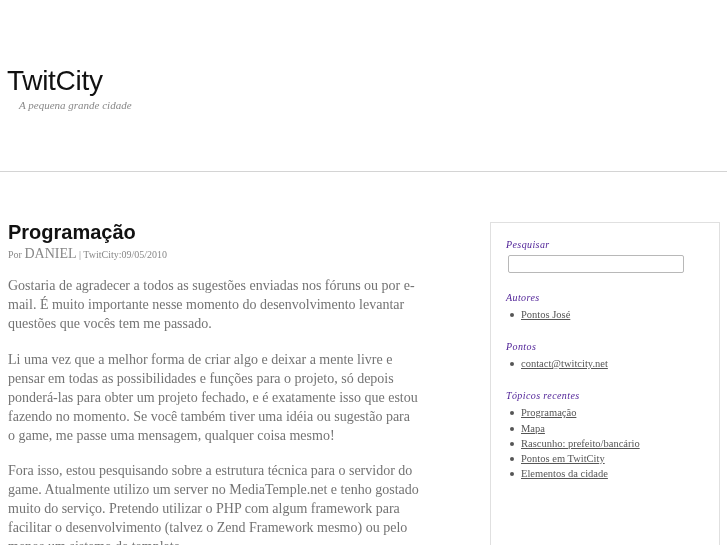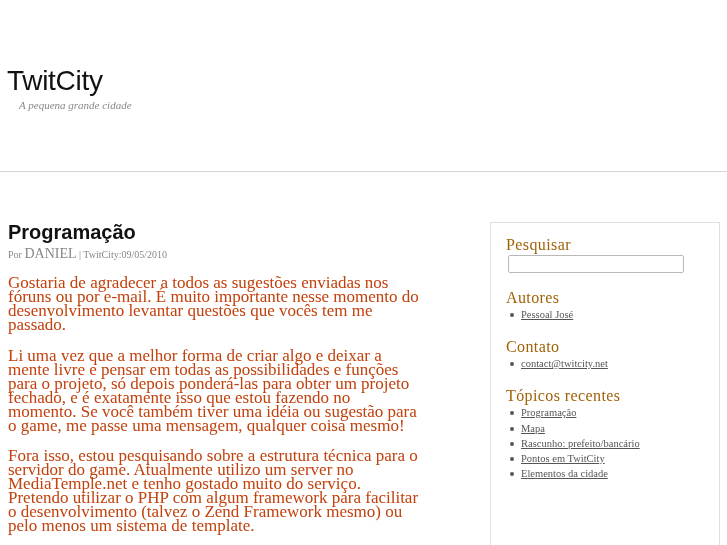--- a/index.html
+++ b/index.html
@@ -9,24 +9,24 @@
   .site-header { position: absolute; left: 0; top: 0; width: 727px; height: 172px; border-bottom: 1px solid #d4d4d4; }
   .site-title { position: absolute; left: 7px; top: 65px; font-family: "Liberation Sans", sans-serif; font-weight: normal; font-size: 28px; color: #111; letter-spacing: -0.3px; }
   .site-tagline { position: absolute; left: 7px; top: 99px; font-style: italic; font-size: 11px; color: #888; margin-left: 12px; }
 
   .post { position: absolute; left: 8px; top: 220px; width: 412px; }
   .post-title { font-family: "Liberation Sans", sans-serif; font-weight: bold; font-size: 20px; color: #111; line-height: 24px; }
   .post-meta { margin-top: 3px; font-size: 10px; color: #888; line-height: 14px; }
   .post-meta .it { }
   .post-meta .caps { font-size: 14px; }
   .post-body { margin-top: 14px; }
-  .post-body p { font-size: 17px; line-height: 14px; color: #c2410c; margin-bottom: 16.7px; }
+  .post-body p { font-size: 14px; line-height: 19px; color: #737373; margin-bottom: 16.7px; }
 
   .sidebar { position: absolute; left: 490px; top: 222px; width: 230px; height: 330px; border: 1px solid #e0e0e0; border-bottom: none; padding: 14px 0 0 15px; }
-  .widget-title { font-size: 16px; color: #a16207; letter-spacing: 0.4px; line-height: 16px; }
+  .widget-title { font-style: italic; font-size: 10px; color: #4c1d95; letter-spacing: 0.4px; line-height: 16px; }
   .search-input { display: block; margin-top: 2px; margin-left: 2px; width: 176px; height: 18px; border: 1px solid #b8b8b8; border-radius: 2px; background: #fff; }
   .widget { margin-bottom: 17px; }
   .widget ul { list-style: none; margin-top: 1px; }
   .widget li { position: relative; padding-left: 15px; font-size: 10.5px; line-height: 15.2px; }
   .widget li::before { content: ""; position: absolute; left: 4px; top: 6px; width: 4px; height: 4px; border-radius: 50%; background: #555; }
   .widget li a { color: #555; text-decoration: underline; }
 </style>
 </head>
 <body>
 
@@ -53,26 +53,26 @@
 
 <aside class="sidebar">
   <div class="widget">
     <div class="widget-title">Pesquisar</div>
     <input class="search-input" type="text" placeholder="" style="">
   </div>
 
   <div class="widget">
     <div class="widget-title">Autores</div>
     <ul>
-      <li><a>Pessoal José</a></li>
+      <li><a>Pontos José</a></li>
     </ul>
   </div>
 
   <div class="widget">
-    <div class="widget-title">Contato</div>
+    <div class="widget-title">Pontos</div>
     <ul>
       <li><a>contact@twitcity.net</a></li>
     </ul>
   </div>
 
   <div class="widget">
     <div class="widget-title">Tópicos recentes</div>
     <ul>
       <li><a>Programação</a></li>
       <li><a>Mapa</a></li>

